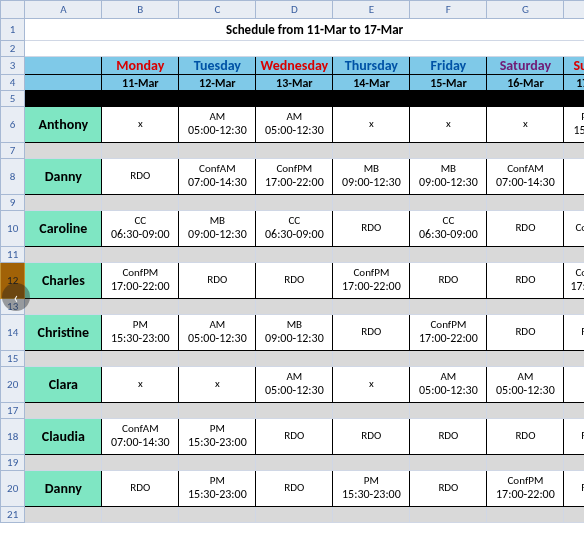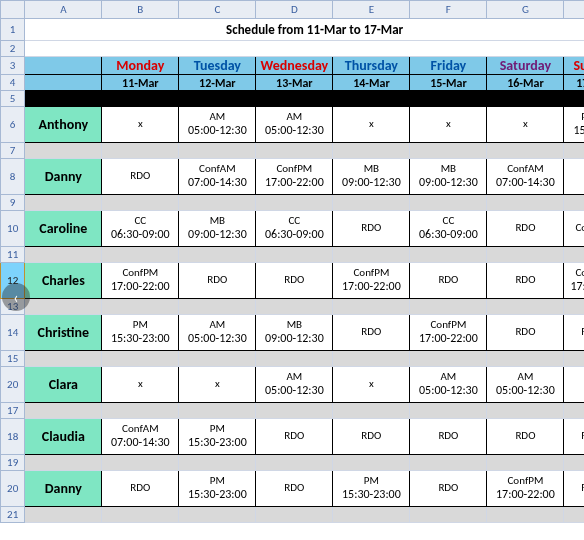--- a/index.html
+++ b/index.html
@@ -68,21 +68,21 @@
   }
   .datacell {
     background: #fff;
     border: 1px solid #000 !important;
     height: 36px;
   }
   .line1 { display: block; font-size: 11px; }
   .line2 { display: block; font-size: 12px; }
   
   td.rowhead.selected {
-    background: #7dd3fc;
+    background: #a16207;
     border: 1px solid #c09030;
     color: #202020;
     font-weight: normal;
   }
   
   .nav-arrow {
     position: absolute;
     left: 2px;
     top: 283px;
     width: 28px;

